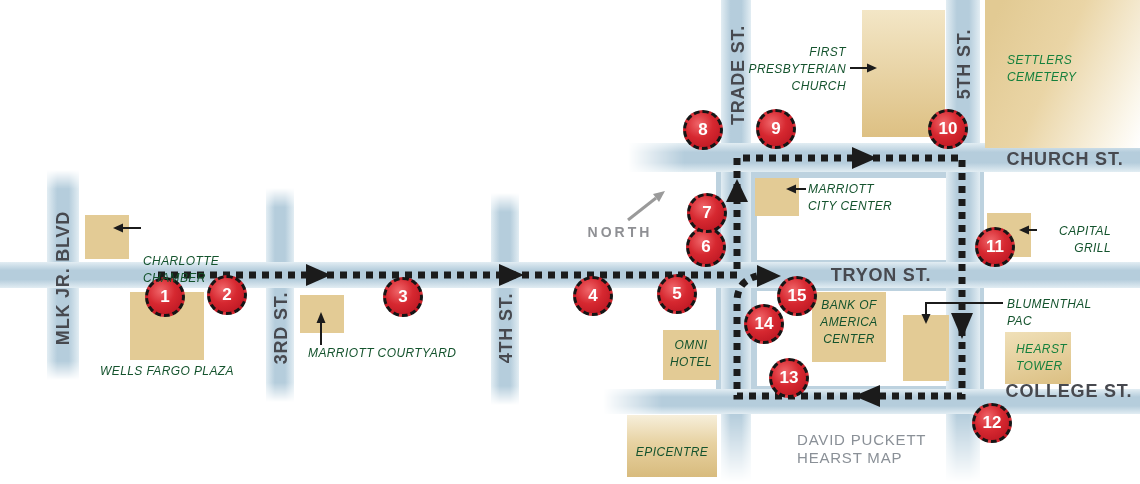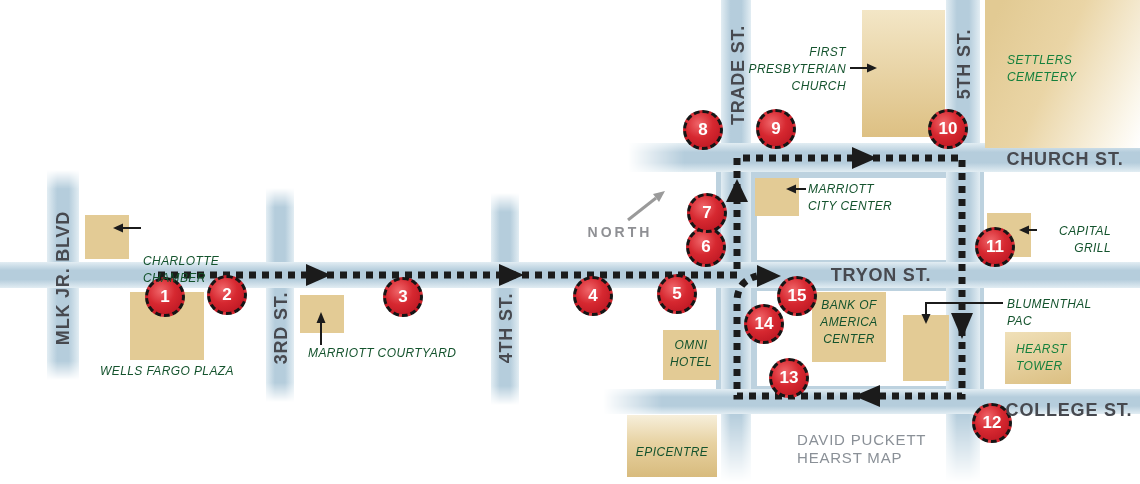--- a/index.html
+++ b/index.html
@@ -92,21 +92,21 @@
       <polyline points="628,220 656,198" fill="none" stroke="#9a9a9a" stroke-width="3"></polyline>
       <polygon points="665,191 659,202 653,194" fill="#9a9a9a"></polygon>
     </svg>
     <div class="street-label rot" style="left: 63px; top: 278px; z-index: 40;">MLK JR. BLVD</div>
     <div class="street-label rot" style="left: 281px; top: 328px; z-index: 40;">3RD ST.</div>
     <div class="street-label rot" style="left: 506px; top: 328px; z-index: 40;">4TH ST.</div>
     <div class="street-label rot" style="left: 738px; top: 75px; z-index: 40;">TRADE ST.</div>
     <div class="street-label rot" style="left: 964px; top: 64px; z-index: 40;">5TH ST.</div>
     <div class="street-label" style="left: 1065px; top: 159px; z-index: 40;">CHURCH ST.</div>
     <div class="street-label" style="left: 881px; top: 275px; z-index: 40;">TRYON ST.</div>
-    <div class="street-label" style="left: 1069px; top: 410px; z-index: 40;">COLLEGE ST.</div>
+    <div class="street-label" style="left: 1069px; top: 391px; z-index: 40;">COLLEGE ST.</div>
     <div class="bl dark" style="left: 143px; top: 221px; width: 95px; text-align: left; z-index: 40; margin-top: 32px;">
       <div class="">CHARLOTTE</div>
       <div class="">CHAMBER</div>
     </div>
     <div class="bl dark" style="left: 100px; top: 327px; width: 145px; text-align: left; z-index: 40; margin-top: 36px;">
       <div class="">WELLS FARGO PLAZA</div>
     </div>
     <div class="bl dark" style="left: 308px; top: 345px; width: 150px; text-align: left; z-index: 40;">
       <div class="">MARRIOTT COURTYARD</div>
     </div>

